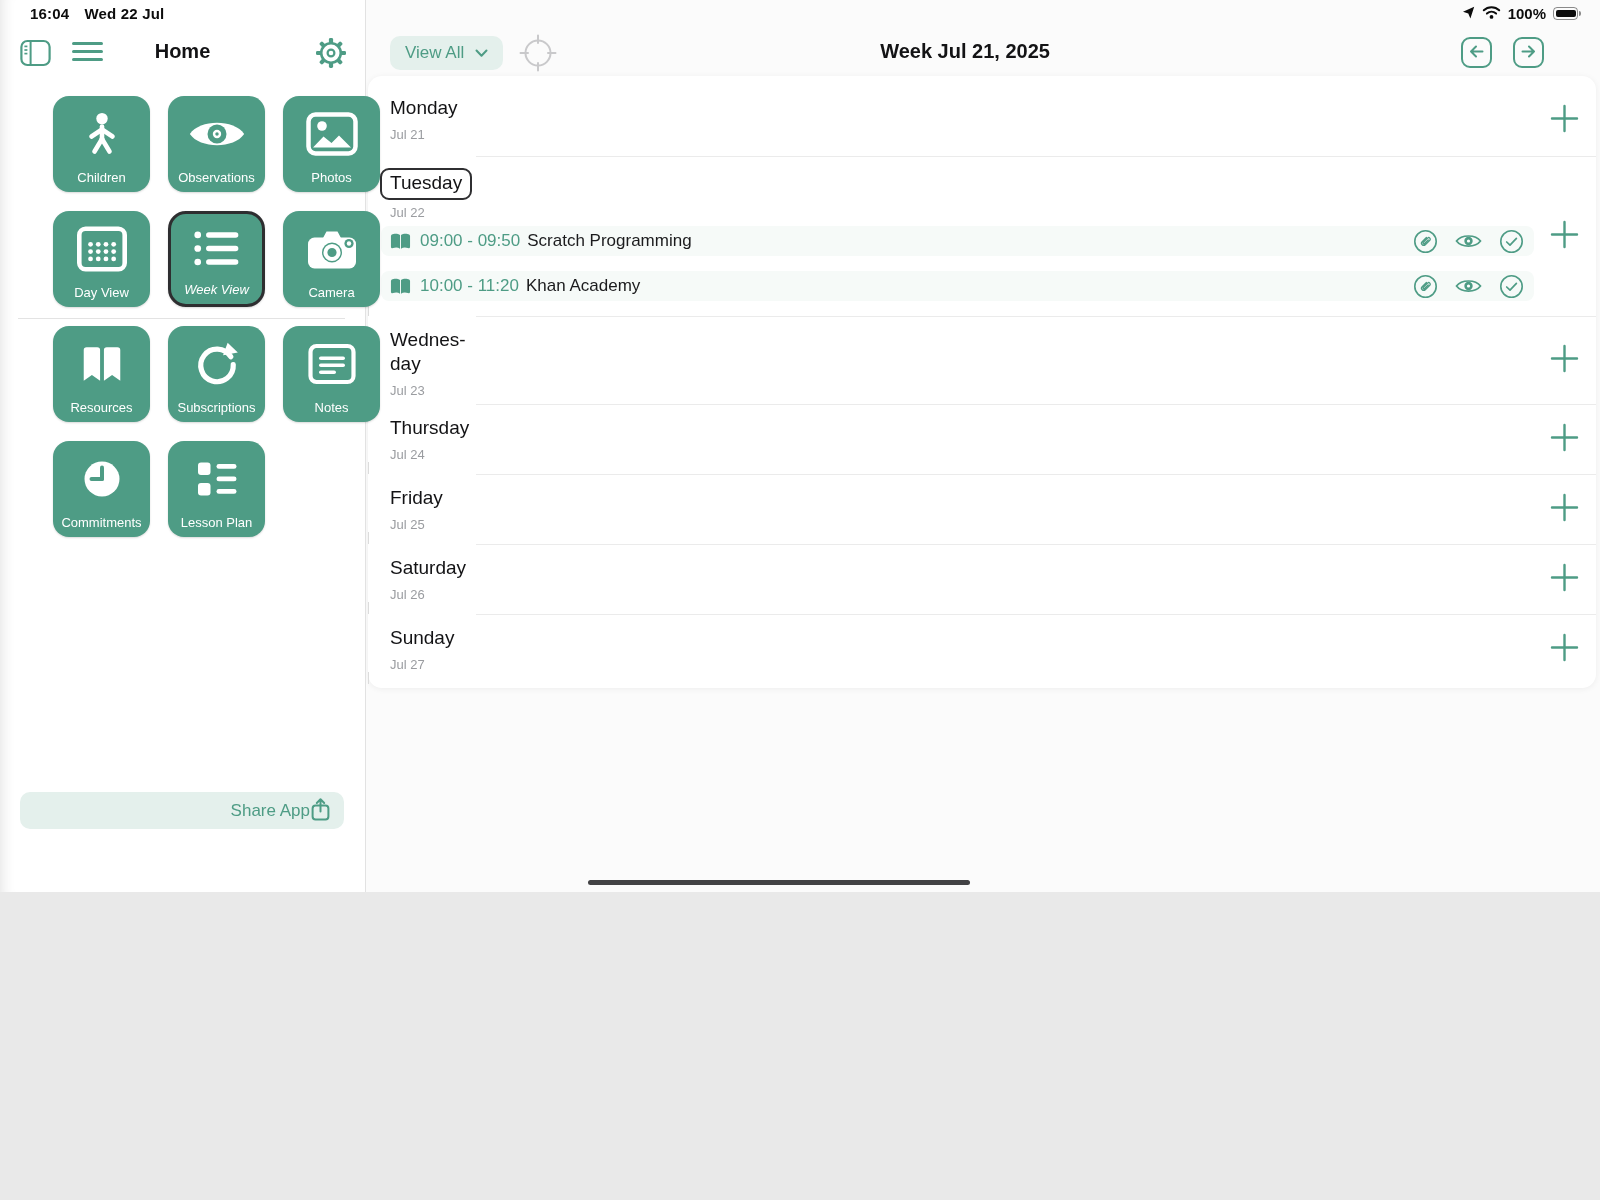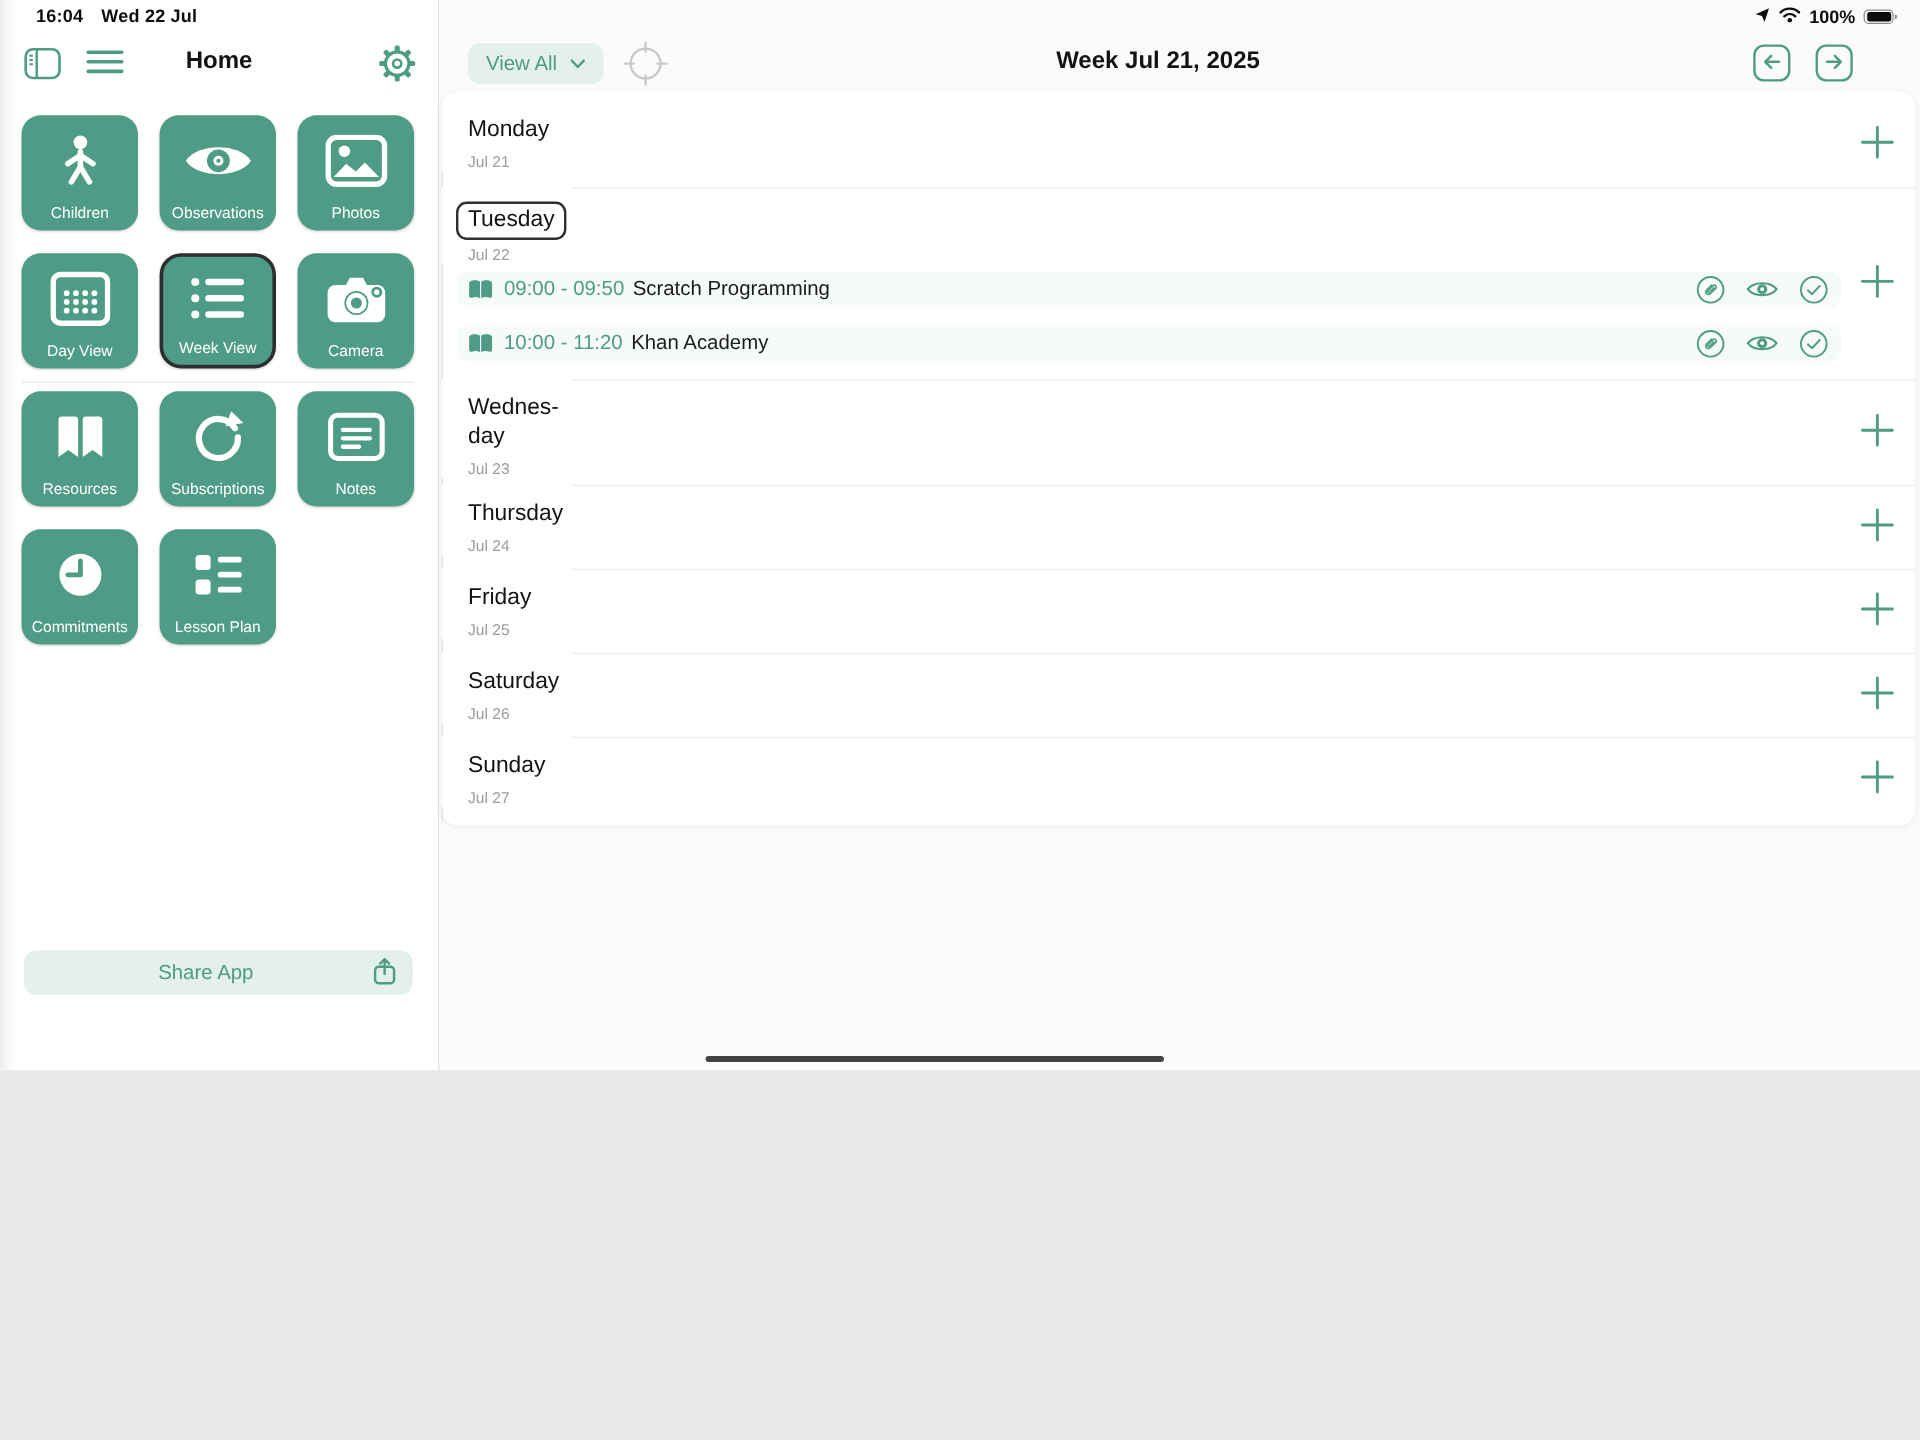--- a/index.html
+++ b/index.html
@@ -29,29 +29,29 @@
   .sidebar-header{position:absolute;top:28px;left:0;right:0;height:50px;}
   .icon-btn{background:none;border:none;cursor:pointer;padding:0;display:inline-flex;align-items:center;justify-content:center;}
   .toggle-btn{position:absolute;left:20px;top:11px;}
   .burger-btn{position:absolute;left:72px;top:14px;flex-direction:column;gap:5.5px;}
   .burger-btn i{display:block;width:31px;height:2.6px;background:var(--teal);border-radius:2px;}
   .sidebar-title{position:absolute;left:0;right:0;top:12px;text-align:center;font-size:20px;font-weight:700;color:var(--ink);}
   .gear-btn{position:absolute;right:17px;top:8px;}
 
   .tiles{position:absolute;top:96px;left:18px;display:grid;grid-template-columns:repeat(3,97px);gap:19px 18px;}
   .tile{position:relative;width:97px;height:96px;border-radius:16px;background:var(--teal);cursor:pointer;
-        box-shadow:0 1px 2px rgba(0,0,0,.15);}
-  .tile.selected{border:3px solid #2e2e30;border-radius:18px;}
+        box-shadow:0 1px 2px rgba(0,0,0,.15);margin-left:35px;}
+  .tile.selected{border:3px solid #2e2e30;border-radius:18px;font-style:italic;}
   .tile-icon{position:absolute;left:0;right:0;top:4px;bottom:25px;display:flex;align-items:center;justify-content:center;}
   .tile-label{position:absolute;left:0;right:0;bottom:7px;text-align:center;font-size:13px;color:#fff;white-space:nowrap;}
   .tiles-divider{position:absolute;top:318px;left:18px;width:327px;height:1px;background:#e3e3e3;}
 
   .share-app{position:absolute;left:20px;right:21px;bottom:63px;height:37px;border:none;border-radius:10px;
              background:var(--teal-light);display:flex;align-items:center;padding:0 13px;cursor:pointer;}
-  .share-label{flex:1;text-align:center;font-size:17px;color:var(--teal);}
+  .share-label{flex:1;text-align:right;font-size:17px;color:var(--teal);}
 
   
   .main{position:absolute;left:366px;top:28px;right:0;bottom:0;}
   .main-header{position:absolute;top:0;left:0;right:0;height:48px;}
   .view-all{position:absolute;left:24px;top:8px;height:34px;border:none;border-radius:10px;background:var(--teal-light);
             color:var(--teal);font-size:17px;display:flex;align-items:center;gap:11px;padding:0 15px;cursor:pointer;}
   .crosshair-btn{position:absolute;left:151px;top:4px;}
   .week-title{position:absolute;left:calc(50% - 18px);transform:translateX(-50%);top:12px;font-size:20px;font-weight:700;color:var(--ink);}
   .nav-btn{position:absolute;top:9px;width:31px;height:31px;border:2px solid var(--teal);border-radius:9px;background:transparent;
            display:flex;align-items:center;justify-content:center;cursor:pointer;}

